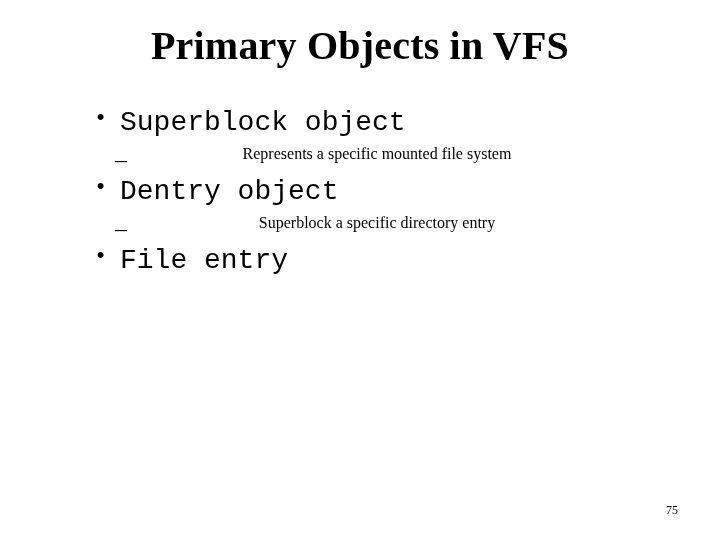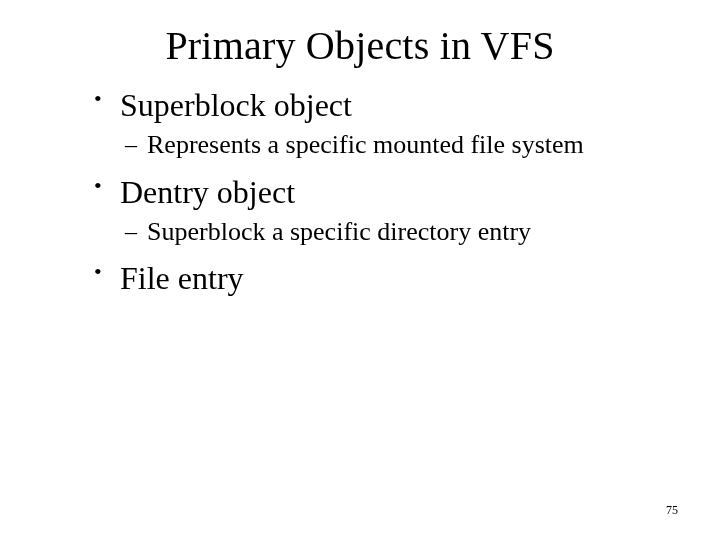--- a/index.html
+++ b/index.html
@@ -13,49 +13,51 @@
   }
   .slide {
     width: 720px;
     height: 540px;
     position: relative;
     padding: 16px 30px 0 30px;
   }
   .title {
     font-size: 40px;
     text-align: center;
-    font-weight: 400;
+    font-weight: 700;
     margin-top: 6px;
-    margin-bottom: 16px;
+    margin-bottom: 36px;
     letter-spacing: 0.2px;
   }
   .content {
     padding-left: 90px;
     padding-right: 20px;
   }
   .lvl1 {
-    font-size: 32px;
+    font-size: 28px;
     line-height: 1.25;
     margin-bottom: 4px;
     position: relative;
+    font-family: Liberation Mono, monospace;
   }
   .lvl1::before {
     content: "•";
     position: absolute;
     left: -26px;
     top: 0;
     font-size: 22px;
   }
   .lvl2 {
-    font-size: 26px;
+    font-size: 16px;
     line-height: 1.25;
-    margin-left: 27px;
+    margin-left: 17px;
     margin-bottom: 10px;
     position: relative;
     max-width: 480px;
+    text-align: center;
   }
   .lvl2::before {
     content: "–";
     position: absolute;
     left: -22px;
     top: 0;
     font-size: 24px;
   }
   .pagenum {
     position: absolute;

